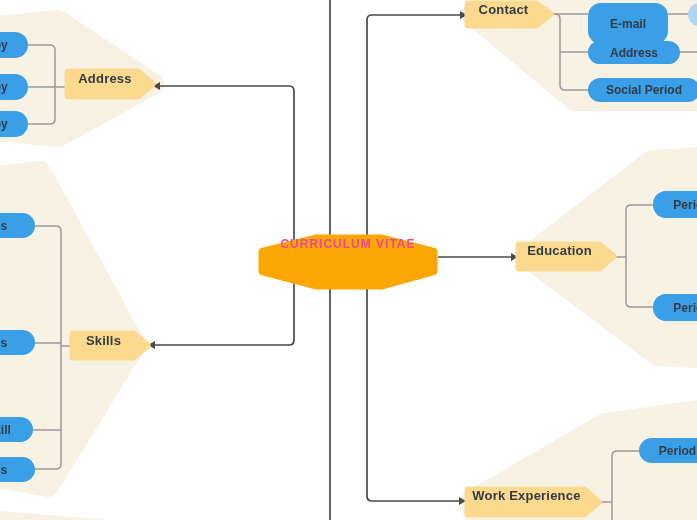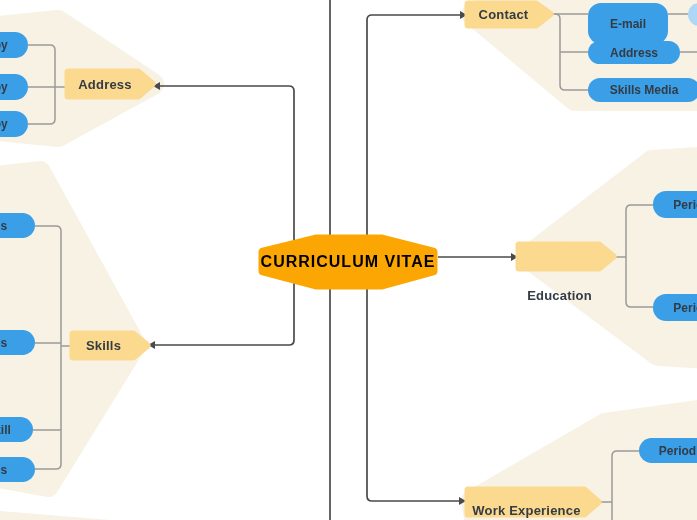--- a/index.html
+++ b/index.html
@@ -2,26 +2,26 @@
 <html><head>
 <meta charset="utf-8">
 <style>
   html,body{margin:0;padding:0;background:#fff;}
   .stage{
     position:relative;width:697px;height:520px;overflow:hidden;background:#ffffff;
     font-family:"Liberation Sans","DejaVu Sans",sans-serif;
   }
   .stage svg{position:absolute;left:0;top:0;}
   .node-label{
-    position:absolute;display:flex;align-items:center;justify-content:center;
+    position:absolute;display:flex;align-items:flex-start;justify-content:center;
     font-weight:bold;color:#333b44;pointer-events:auto;
   }
   .topic{font-size:13px;letter-spacing:.2px;}
   .center-label{
-    font-size:16px;letter-spacing:1px;color:#000000;
+    font-size:12px;letter-spacing:1px;color:#ec4899;
   }
   .pill{
     position:absolute;display:flex;align-items:center;justify-content:center;
     background:#3b9fe8;border-radius:13px;font-weight:bold;font-size:12px;
     color:#333b44;white-space:nowrap;overflow:hidden;
   }
   .pill-light{
     position:absolute;background:#aed7f6;border-radius:12px 0 0 12px;
   }
 </style>
@@ -84,21 +84,21 @@
   <div class="node-label center-label" style="left:258px;top:237px;width:180px;height:50px;">
     <span>CURRICULUM VITAE</span>
   </div>
 
   <div class="node-label topic" style="left:68px;top:71px;width:84px;height:26px;padding-right:10px;box-sizing:border-box;">
     <span>Address</span>
   </div>
   <div class="node-label topic" style="left:467px;top:2px;width:83px;height:24px;padding-right:10px;box-sizing:border-box;">
     <span>Contact</span>
   </div>
-  <div class="node-label topic" style="left:518px;top:243px;width:95px;height:27px;padding-right:12px;box-sizing:border-box;margin-top:39px;">
+  <div class="node-label topic" style="left:518px;top:243px;width:95px;height:27px;padding-right:12px;box-sizing:border-box;">
     <span>Education</span>
   </div>
   <div class="node-label topic" style="left:72px;top:333px;width:75px;height:25px;padding-right:12px;box-sizing:border-box;">
     <span>Skills</span>
   </div>
   <div class="node-label topic" style="left:467px;top:488px;width:131px;height:44px;padding-right:12px;box-sizing:border-box;">
     <span>Work Experience</span>
   </div>
 
   <div class="pill" style="left:-50px;top:32px;width:78px;height:26px;">
@@ -124,21 +124,21 @@
     <span>Skills</span>
   </div>
 
   <div class="pill" style="left:588px;top:3px;width:80px;height:41px;">
     <span>E-mail</span>
   </div>
   <div class="pill" style="left:588px;top:41px;width:92px;height:23px;">
     <span>Address</span>
   </div>
   <div class="pill" style="left:588px;top:78px;width:112px;height:24px;">
-    <span>Skills Media</span>
+    <span>Social Period</span>
   </div>
   <div class="pill-light" style="left:688px;top:3px;width:30px;height:23px;"></div>
 
   <div class="pill" style="left:653px;top:191px;width:78px;height:27px;">
     <span>Period</span>
   </div>
   <div class="pill" style="left:653px;top:294px;width:78px;height:27px;">
     <span>Period</span>
   </div>
 

